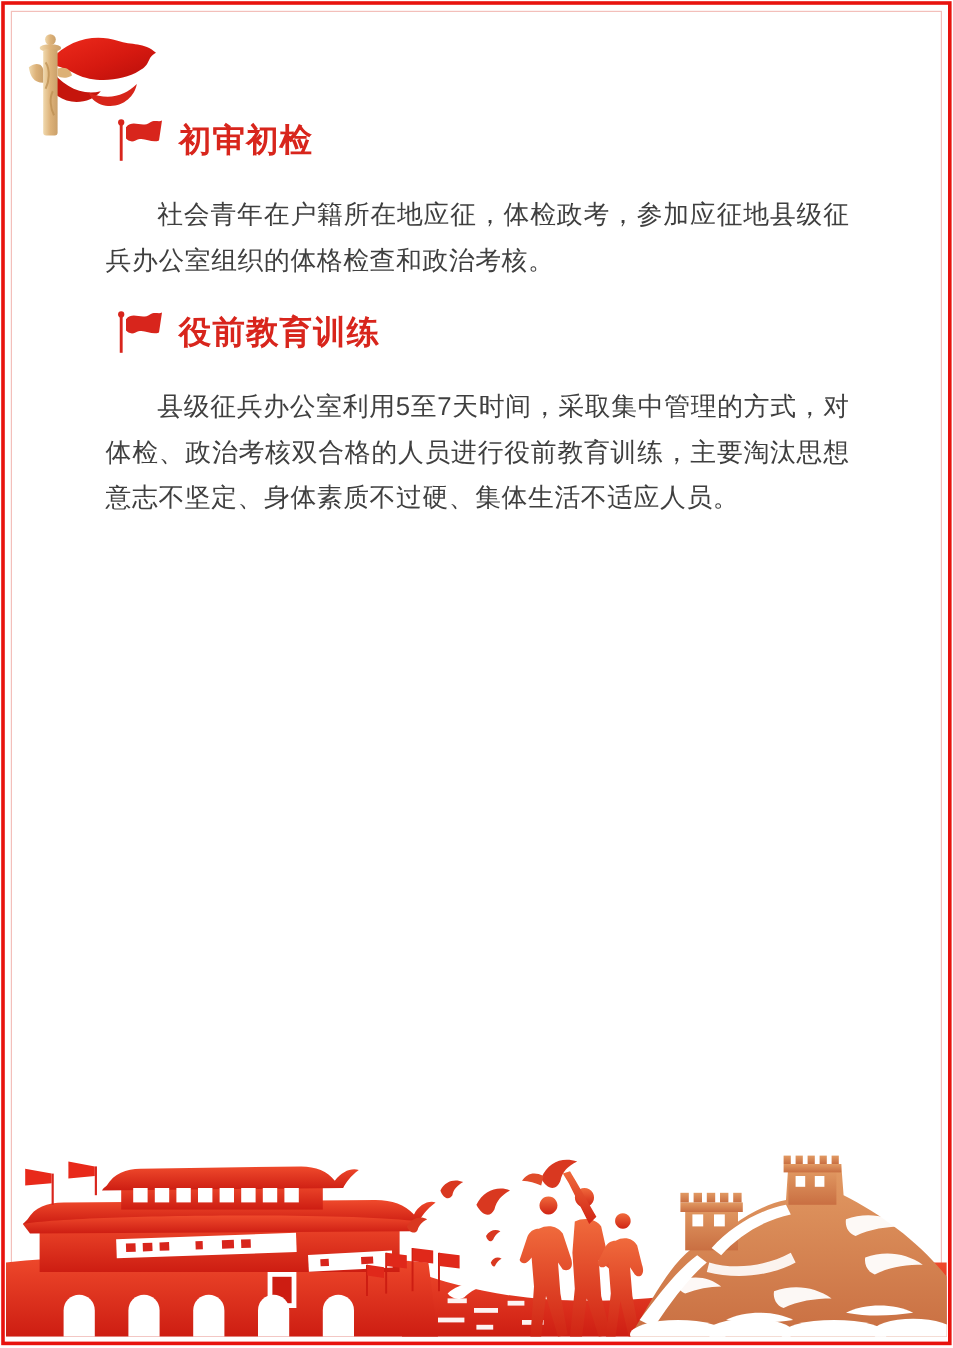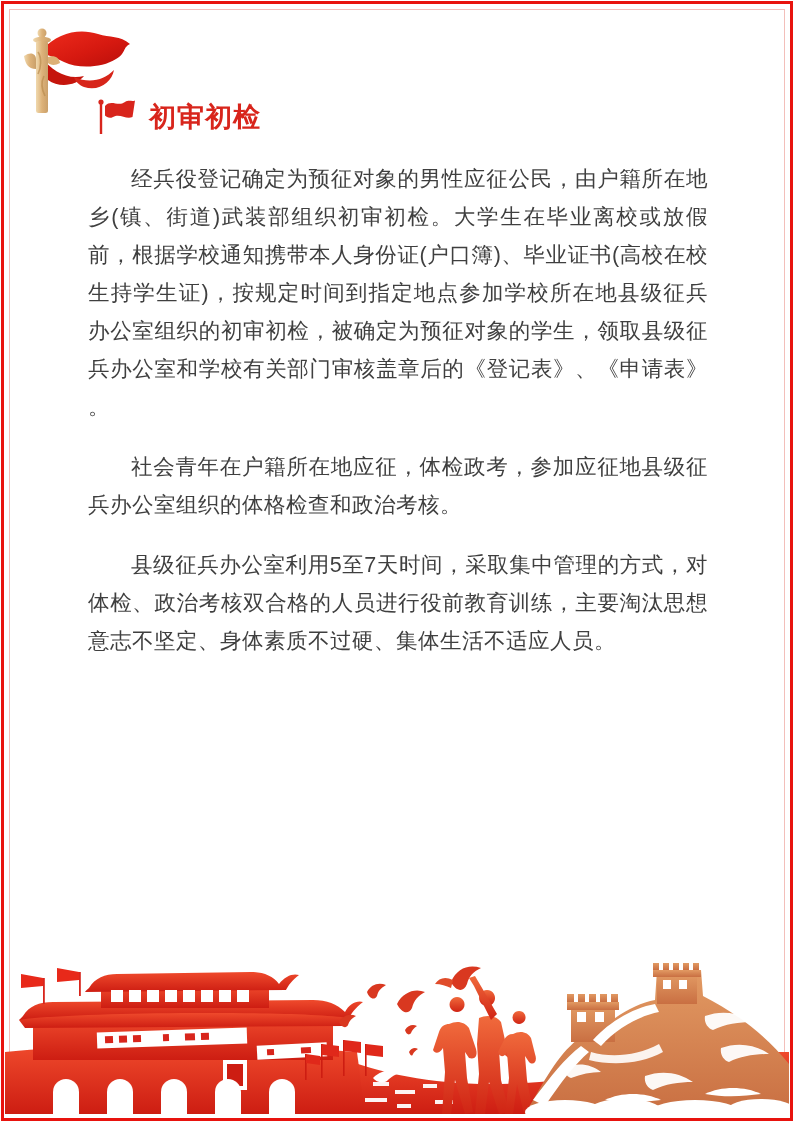--- a/index.html
+++ b/index.html
@@ -93,28 +93,35 @@
 
     <div class="section">
       <h2 class="section-title">
         <svg class="flag-ic" width="42" height="38" viewBox="0 0 42 38">
           <circle cx="7" cy="4" r="2.6" fill="#d8251c"></circle>
           <rect x="5.8" y="5" width="2.4" height="31" fill="#d8251c"></rect>
           <path d="M11 8 C17 1 24 9 31 4 C35 1.5 38 4 41 2.5 L38.5 19 C32 22 26 15 19 19 C15.5 21 12.5 19 11 17.5 Z" fill="#d8251c"></path>
         </svg>
         <span>初审初检</span>
       </h2>
-      <p class="body-par">经兵役登记确定为预征对象的男性应征公民，由户籍所在地乡(镇、街道)武装部组织初审初检。大学生在毕业离校或放假前，根据学校通知携带本人身份证(户口簿)、毕业证书(高校在校生持学生证)，按规定时间到指定地点参加学校所在地县级征兵办公室组织的初审初检，被确定为预征对象的学生，领取县级征兵办公室和学校有关部门审核盖章后的《登记表》、《申请表》 。</p>
     </div>
 
     <div class="section">
       <p class="body-par">社会青年在户籍所在地应征，体检政考，参加应征地县级征兵办公室组织的体格检查和政治考核。</p>
     </div>
 
     <div class="section">
+      <h2 class="section-title">
+        <svg class="flag-ic" width="42" height="38" viewBox="0 0 42 38">
+          <circle cx="7" cy="4" r="2.6" fill="#d8251c"></circle>
+          <rect x="5.8" y="5" width="2.4" height="31" fill="#d8251c"></rect>
+          <path d="M11 8 C17 1 24 9 31 4 C35 1.5 38 4 41 2.5 L38.5 19 C32 22 26 15 19 19 C15.5 21 12.5 19 11 17.5 Z" fill="#d8251c"></path>
+        </svg>
+        <span>役前教育训练</span>
+      </h2>
       <p class="body-par">县级征兵办公室利用5至7天时间，采取集中管理的方式，对体检、政治考核双合格的人员进行役前教育训练，主要淘汰思想意志不坚定、身体素质不过硬、集体生活不适应人员。</p>
     </div>
 
   </div>
 
   <div class="footer-art">
     <svg viewBox="0 0 784 154" preserveAspectRatio="none">
       <defs>
         <linearGradient id="redg" x1="0" y1="0" x2="0" y2="1">
           <stop offset="0" stop-color="#ef4a2c"></stop>

